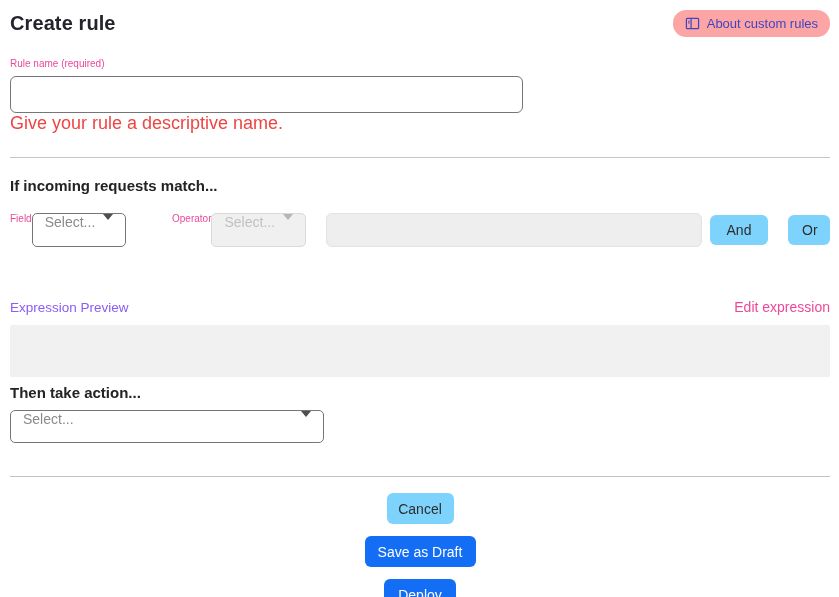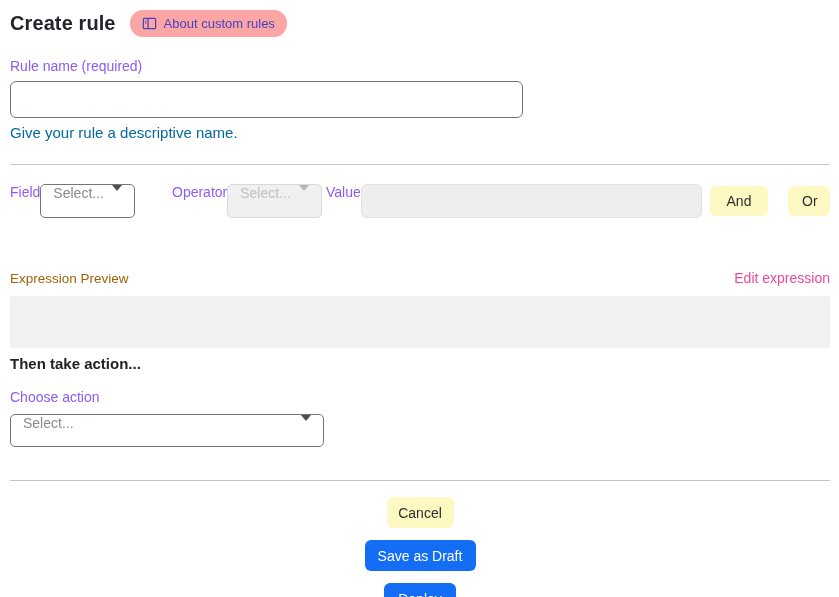--- a/index.html
+++ b/index.html
@@ -6,43 +6,43 @@
   html, body { background: #ffffff; }
   body {
     width: 839px; height: 597px;
     font-family: "Liberation Sans", "DejaVu Sans", sans-serif;
     color: #2c2c2c;
     overflow: hidden;
   }
   .container { padding: 10px 9px 0 10px; width: 839px; }
 
   
-  .header-row { display: flex; align-items: center; gap: 14px; }
+  .header-row { display: flex; align-items: center; gap: 14px; justify-content: space-between; }
   .page-title { font-size: 20px; font-weight: 700; color: #24242e; letter-spacing: 0.1px; }
   .about-badge {
     display: inline-flex; align-items: center; gap: 7px;
     background: #fca5a5; color: #4343c2;
     font-size: 13px; line-height: 1;
     padding: 6px 12px; border-radius: 13px;
     cursor: pointer; border: none; text-decoration: none;
   }
   .about-badge svg { display: block; }
 
   
   .rule-name-block { margin-top: 21px; }
-  .field-label { font-size: 14px; color: #8b5cf6; display: block; }
+  .field-label { font-size: 10px; color: #ec4899; display: block; }
   .rule-name-block .field-label { margin-bottom: 7px; }
   .text-input {
     width: 513px; height: 37px;
     border: 1px solid #767676; border-radius: 6px;
     font-size: 14px; padding: 0 10px; color: #222;
     background: #fff; outline: none;
     font-family: inherit;
   }
-  .helper-text { margin-top: 6px; font-size: 15px; color: #0369a1; }
+  .helper-text { font-size: 18px; color: #ef4444; }
 
   .divider { border: none; border-top: 1px solid #c6c6c6; margin-top: 23px; }
 
   
   .section-heading { font-size: 15px; font-weight: 700; color: #232323; margin-top: 19px; }
 
   .condition-row { display: flex; align-items: flex-end; margin-top: 19px; }
   .cond-col { display: flex; }
   .cond-col .field-label { margin-bottom: 9px; }
   .col-field { width: 149px; margin-right: 13px; }
@@ -66,31 +66,31 @@
 
   .value-input {
     height: 34px; width: 100%;
     background: #eeeeee; border: 1px solid #e2e2e2; border-radius: 6px;
     padding: 0 10px; font-size: 14px; color: #555; outline: none;
     font-family: inherit;
   }
 
   .gray-btn {
     height: 31px; border: none; border-radius: 6px;
-    background: #fef9c3; color: #2e2e2e;
+    background: #7dd3fc; color: #2e2e2e;
     font-size: 14px; font-family: inherit; cursor: pointer;
     padding: 0 14px;
   }
   .andor-btn { height: 30px; margin-bottom: 2px; }
   .and-btn { width: 58px; margin-left: 1px; }
   .or-btn  { width: 42px; margin-left: 20px; }
 
   
   .expr-row { display: flex; justify-content: space-between; align-items: baseline; margin-top: 52px; }
-  .expr-label { font-size: 13.5px; color: #a16207; }
+  .expr-label { font-size: 13.5px; color: #8b5cf6; }
   .edit-expr-link { font-size: 14px; color: #ec4899; text-decoration: none; cursor: pointer; }
   .expr-box { margin-top: 10px; height: 52px; background: #f1f1f1; border-radius: 2px; }
 
   
   .action-heading { margin-top: 7px; }
   .choose-action-label { margin-top: 17px; }
   .action-select { width: 314px; height: 33px; margin-top: 9px; }
 
   
   .footer-divider { margin-top: 33px; border-top: 1px solid #c2c2c2; }
@@ -125,52 +125,51 @@
   </div>
 
   <div class="rule-name-block">
     <label class="field-label">Rule name (required)</label>
     <input class="text-input" type="text" value="" style="">
     <div class="helper-text">Give your rule a descriptive name.</div>
   </div>
 
   <hr class="divider">
 
+  <h2 class="section-heading">If incoming requests match...</h2>
 
   <div class="condition-row">
     <div class="cond-col col-field">
       <label class="field-label">Field</label>
       <div class="select-box">
         <span>Select...</span>
         <span class="caret"></span>
       </div>
     </div>
     <div class="cond-col col-operator">
       <label class="field-label">Operator</label>
       <div class="select-box disabled">
         <span>Select...</span>
         <span class="caret"></span>
       </div>
     </div>
     <div class="cond-col col-value">
-      <label class="field-label">Value</label>
       <input class="value-input" type="text" disabled="" value="" style="">
     </div>
     <button class="gray-btn andor-btn and-btn">And</button>
     <button class="gray-btn andor-btn or-btn">Or</button>
   </div>
 
   <div class="expr-row">
     <span class="expr-label">Expression Preview</span>
     <a class="edit-expr-link">Edit expression</a>
   </div>
   <div class="expr-box"></div>
 
   <h2 class="section-heading action-heading">Then take action...</h2>
-  <label class="field-label choose-action-label">Choose action</label>
   <div class="select-box action-select">
     <span>Select...</span>
     <span class="caret"></span>
   </div>
 
   <hr class="divider footer-divider">
   <div class="footer-row">
     <button class="gray-btn cancel-btn">Cancel</button>
     <button class="blue-btn save-draft-btn">Save as Draft</button>
     <button class="blue-btn deploy-btn">Deploy</button>

